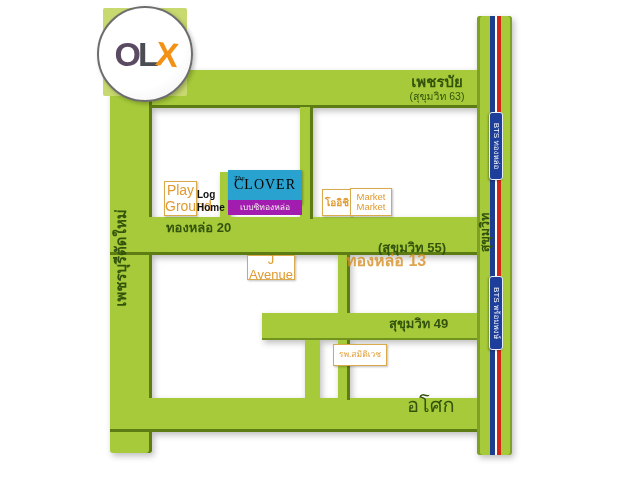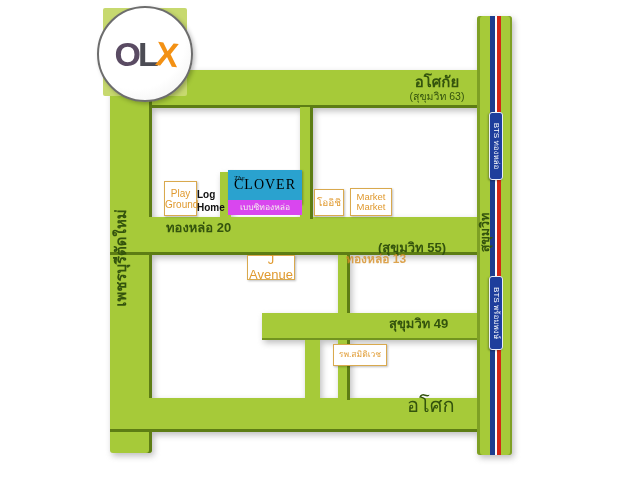--- a/index.html
+++ b/index.html
@@ -32,47 +32,47 @@
   .stripe-red{left:20px;width:4px;background:#d42616;}
   
   .lbl{position:absolute;color:#33530d;white-space:nowrap;line-height:1.05;}
   #lbl-ekkamai{left:392px;top:74px;width:90px;text-align:center;font-size:15px;font-weight:bold;}
   #lbl-ekkamai-sub{left:392px;top:91px;width:90px;text-align:center;font-size:10.5px;font-weight:normal;}
   #lbl-thonglor{left:401px;top:216px;font-size:20px;font-weight:bold;}
   #lbl-thonglor-sub{left:378px;top:241px;font-size:13px;font-weight:bold;}
   #lbl-thonglor18{left:166px;top:221px;font-size:13px;font-weight:bold;}
   #lbl-sukh49{left:389px;top:317px;font-size:13px;font-weight:bold;}
   #lbl-asok{left:407px;top:395px;font-size:20px;font-weight:normal;}
-  #lbl-thonglor13{left:346px;top:253px;font-size:12px;color:rgba(214,142,36,.8);font-weight:bold;}
+  #lbl-thonglor13{left:346px;top:253px;font-size:16px;color:rgba(214,142,36,.8);font-weight:bold;}
   .rot{transform:rotate(-90deg);transform-origin:center;text-align:center;}
   #lbl-phetchaburi{left:40px;top:249px;width:164px;height:18px;font-size:15px;font-weight:bold;}
   #lbl-sukhumvit{left:455px;top:225px;width:62px;height:15px;font-size:12.5px;font-weight:bold;}
   
   .bts{position:absolute;background:#1e3e9c;border:1px solid #e8eef8;border-radius:3px;
        color:#ffffff;font-size:8px;text-align:center;line-height:12px;
        transform:rotate(90deg);transform-origin:center;box-shadow:1px 1px 2px rgba(0,0,0,.3);}
   #bts-thonglor{left:462px;top:139px;width:66px;height:12px;}
   #bts-phrompong{left:459px;top:306px;width:72px;height:12px;}
   
   .poi{position:absolute;background:#ffffff;border:1px solid #d9a94e;color:#e09a30;
        text-align:center;box-shadow:1px 1px 2px rgba(0,0,0,.25);
        display:flex;flex-direction:column;justify-content:center;line-height:1.1;}
-  #poi-playground{left:164px;top:181px;width:31px;height:33px;font-size:10px;}
-  #poi-oishi{left:314px;top:189px;width:28px;height:25px;font-size:10px;}
+  #poi-playground{left:164px;top:181px;width:31px;height:33px;font-size:14px;}
+  #poi-oishi{left:322px;top:189px;width:28px;height:25px;font-size:10px;font-weight:bold;}
   #poi-market{left:350px;top:188px;width:40px;height:26px;font-size:9.5px;}
   #poi-javenue{left:247px;top:255px;width:46px;height:23px;font-size:13px;}
   #poi-samitivej{left:333px;top:344px;width:52px;height:20px;font-size:8.5px;}
   #lbl-loghome{left:197px;top:188px;color:#111111;font-size:10px;font-weight:bold;line-height:13px;}
   
   #clover-blue{position:absolute;left:228px;top:170px;width:74px;height:34px;background:#2aa2cf;
        color:#000000;text-align:center;box-shadow:1px 1px 2px rgba(0,0,0,.3);
        font-family:"Liberation Serif", serif;}
   #clover-blue .prefix{position:absolute;left:6px;top:4px;font-size:7px;font-style:italic;}
   #clover-blue .name{position:absolute;left:0;right:0;top:7px;font-size:14px;letter-spacing:1px;}
-  #clover-thai{position:absolute;left:228px;top:200px;width:74px;height:15px;background:#d946ef;
+  #clover-thai{position:absolute;left:228px;top:200px;width:74px;height:15px;background:#a21caf;
        color:#f5f5ef;font-size:8.5px;text-align:center;line-height:15px;}
   
   #olx-square{position:absolute;left:103px;top:8px;width:84px;height:88px;background:#c7d96f;border-radius:2px;}
   #olx-circle{position:absolute;left:97px;top:6px;width:92px;height:92px;border-radius:50%;
        background:radial-gradient(circle at 40% 35%, #ffffff 60%, #ececec 100%);
        border:2px solid #6d6d6d;box-shadow:2px 2px 4px rgba(0,0,0,.25);
        display:flex;align-items:center;justify-content:center;}
   #olx-circle .wordmark{font-size:34px;font-weight:bold;letter-spacing:-3px;}
   .olx-o{color:#5a4b63;}
   .olx-l{color:#4c4c54;}
@@ -93,21 +93,21 @@
     <div class="road" id="road-sukh49"></div>
     <div class="road" id="stub-clover"></div>
     <div class="road" id="stub-samitivej"></div>
     <div class="road v-road-r" id="road-right">
       <div class="stripe stripe-blue"></div>
       <div class="stripe stripe-white"></div>
       <div class="stripe stripe-red"></div>
     </div>
   </div>
 
-  <div class="lbl" id="lbl-ekkamai">อโศกัย</div>
+  <div class="lbl" id="lbl-ekkamai">เพชรบัย</div>
   <div class="lbl" id="lbl-ekkamai-sub">(สุขุมวิท 63)</div>
   <div class="lbl" id="lbl-thonglor-sub">(สุขุมวิท 55)</div>
   <div class="lbl" id="lbl-thonglor18">ทองหล่อ 20</div>
   <div class="lbl" id="lbl-thonglor13">ทองหล่อ 13</div>
   <div class="lbl" id="lbl-sukh49">สุขุมวิท 49</div>
   <div class="lbl" id="lbl-asok">อโศก</div>
   <div class="lbl rot" id="lbl-phetchaburi">เพชรบุรีตัดใหม่</div>
   <div class="lbl rot" id="lbl-sukhumvit">สุขุมวิท</div>
 
   <div class="bts" id="bts-thonglor">BTS ทองหล่อ</div>

